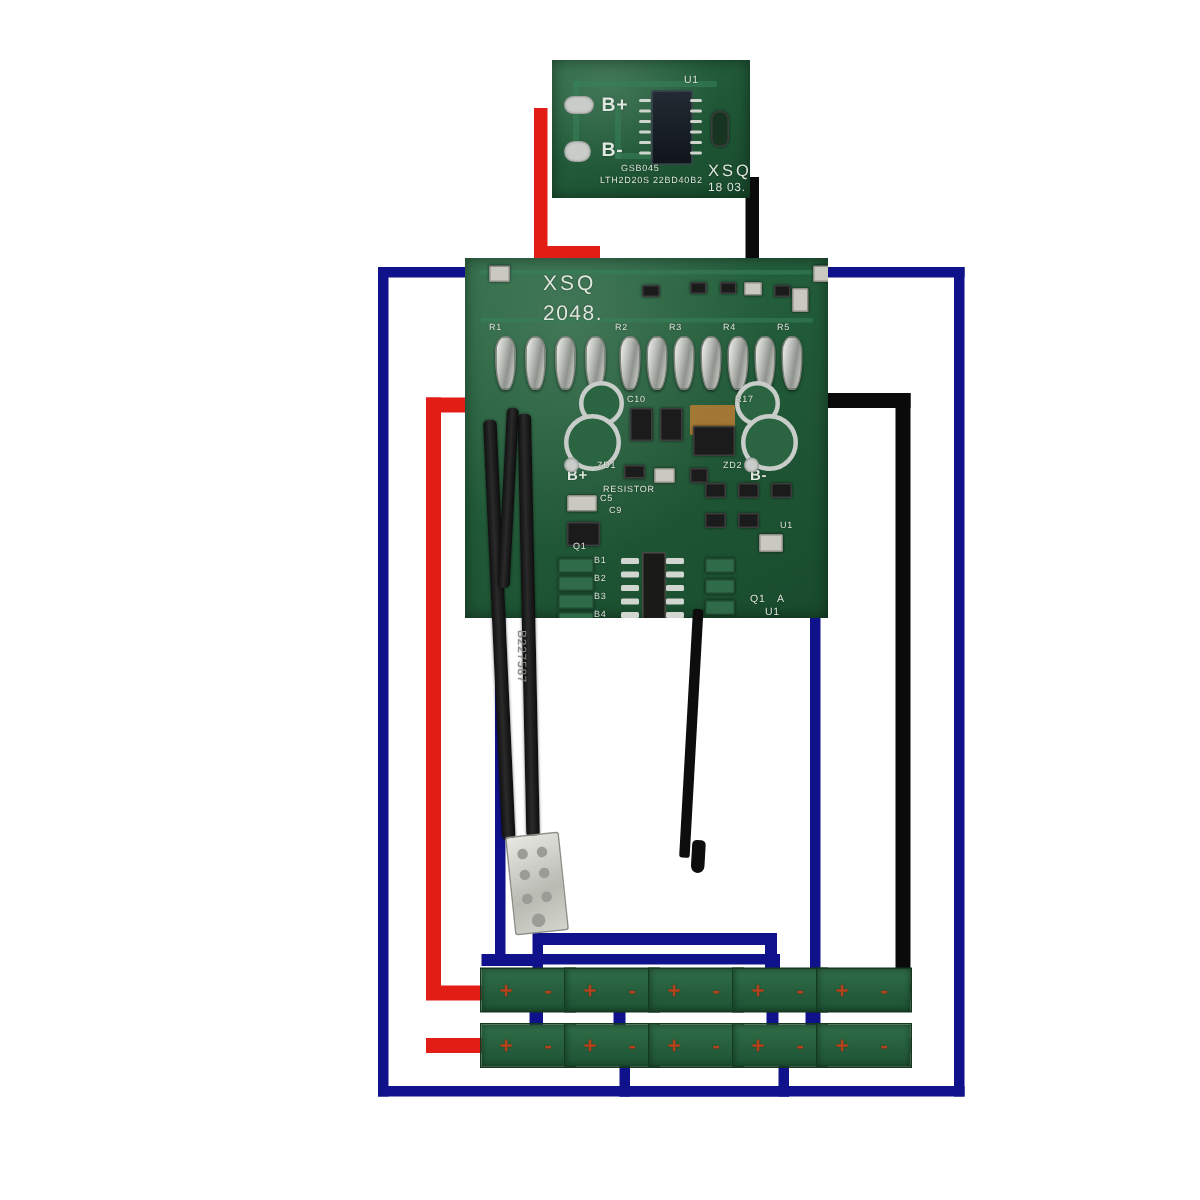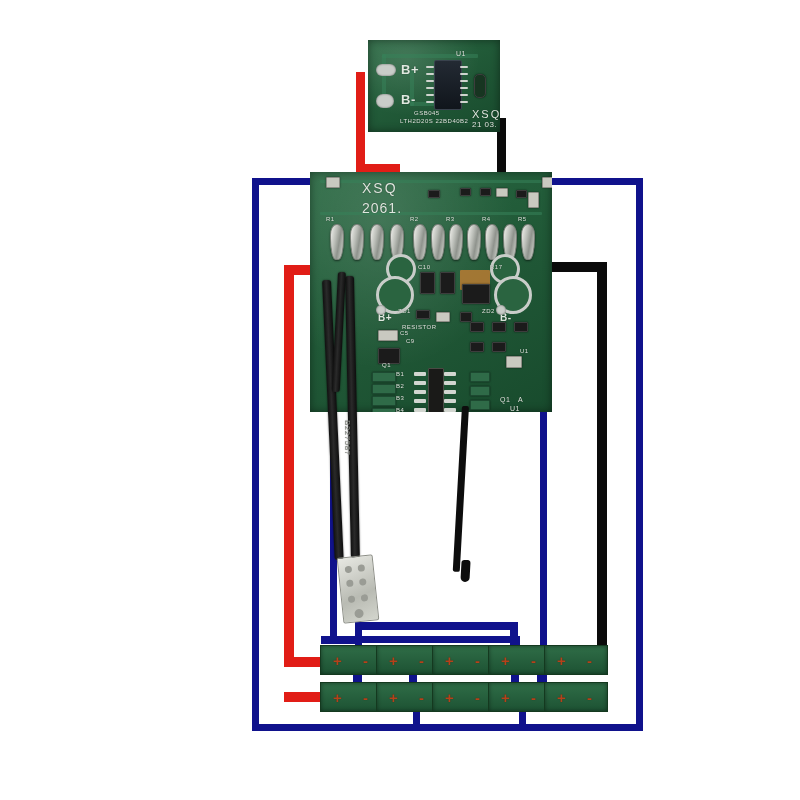--- a/index.html
+++ b/index.html
@@ -151,34 +151,34 @@
     <div class="icpin" style="left:92px;top:47px;width:8px;"></div>
     <div class="icpin" style="left:92px;top:54px;width:8px;"></div>
     <div class="icpin" style="left:92px;top:61px;width:8px;"></div>
 
     <div class="silk" style="left:88px;top:10px;font-size:7px;">U1</div>
     <div class="smd" style="left:106px;top:34px;width:10px;height:22px;border-radius:5px;background:#173521;"></div>
 
     <div class="silk" style="left:46px;top:70px;font-size:6px;">GSB045</div>
     <div class="silk" style="left:32px;top:78px;font-size:6px;">LTH2D20S 22BD40B2</div>
     <div class="silk" style="left:104px;top:68px;font-size:11px;letter-spacing:2px;">XSQ</div>
-    <div class="silk" style="left:104px;top:80px;font-size:8px;">21  03.</div>
+    <div class="silk" style="left:104px;top:80px;font-size:8px;">18  03.</div>
   </div>
 
   <div class="board" style="left:310px;top:172px;width:242px;height:240px;">
     <div class="pcb"></div>
 
     <div class="trace" style="left:10px;top:8px;width:222px;height:3px;"></div>
     <div class="trace" style="left:10px;top:40px;width:222px;height:3px;"></div>
 
     <div class="smd lt" style="left:16px;top:5px;width:12px;height:9px;"></div>
     <div class="smd lt" style="left:232px;top:5px;width:10px;height:9px;"></div>
 
     <div class="silk" style="left:52px;top:8px;font-size:14px;letter-spacing:2px;">XSQ</div>
-    <div class="silk" style="left:52px;top:28px;font-size:14px;letter-spacing:1px;">2061.</div>
+    <div class="silk" style="left:52px;top:28px;font-size:14px;letter-spacing:1px;">2048.</div>
 
     <div class="cap" style="left:20px;top:52px;width:12px;height:34px;"></div>
     <div class="cap" style="left:40px;top:52px;width:12px;height:34px;"></div>
     <div class="cap" style="left:60px;top:52px;width:12px;height:34px;"></div>
     <div class="cap" style="left:80px;top:52px;width:12px;height:34px;"></div>
     <div class="cap" style="left:103px;top:52px;width:12px;height:34px;"></div>
     <div class="cap" style="left:121px;top:52px;width:12px;height:34px;"></div>
     <div class="cap" style="left:139px;top:52px;width:12px;height:34px;"></div>
     <div class="cap" style="left:157px;top:52px;width:12px;height:34px;"></div>
     <div class="cap" style="left:175px;top:52px;width:12px;height:34px;"></div>

